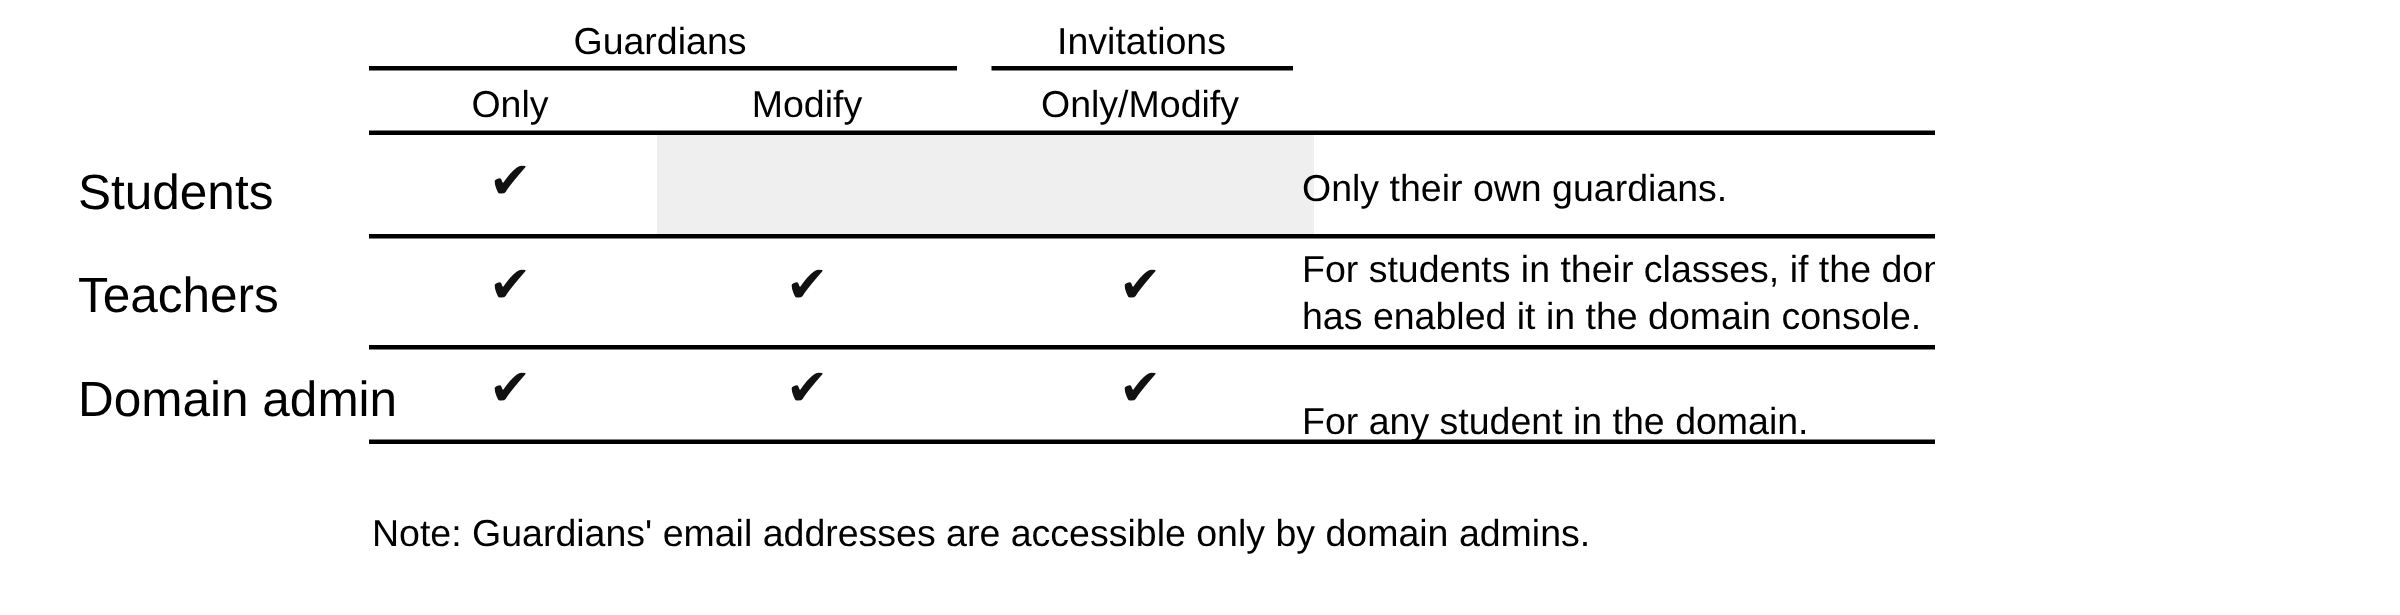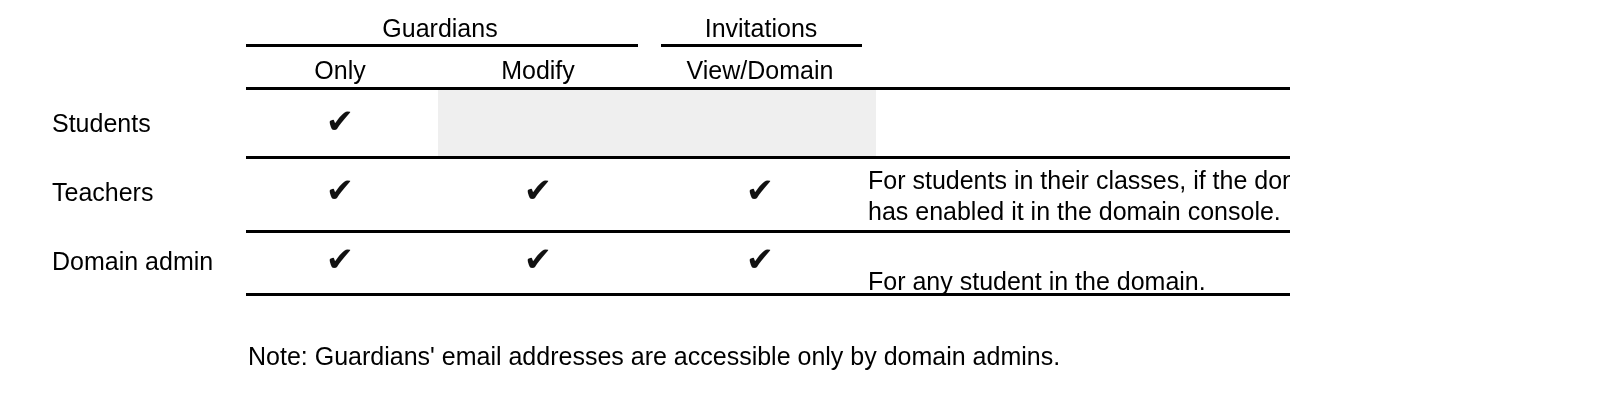--- a/index.html
+++ b/index.html
@@ -45,21 +45,21 @@
 
   
   .col-label {
     font-size: 25px;
     text-align: center;
     transform: translateX(-50%);
   }
 
   
   .row-label {
-    font-size: 25px;
+    font-size: 33px;
     text-align: center;
   }
 
   
   .shade {
     position: absolute;
     background: #efefef;
   }
 
   
@@ -99,36 +99,37 @@
   <div class="txt grp-label" style="left:761px; top:16px;">Invitations</div>
 
   <div class="rule grp-rule" style="left:246px; top:44px; width:392px;"></div>
 
   <div class="rule grp-rule" style="left:661px; top:44px; width:201px;"></div>
 
   <div class="txt col-label" style="left:340px; top:58px;">Only</div>
 
   <div class="txt col-label" style="left:538px; top:58px;">Modify</div>
 
-  <div class="txt col-label" style="left:760px; top:58px;">View/Domain</div>
+  <div class="txt col-label" style="left:760px; top:58px;">Only/Modify</div>
 
   <div class="rule" style="left:246px; top:87px; width:1291px;"></div>
 
   <div class="rule" style="left:246px; top:156px; width:1291px;"></div>
 
   <div class="rule" style="left:246px; top:230px; width:1291px;"></div>
 
   <div class="rule" style="left:246px; top:293px; width:1291px;"></div>
 
   <div class="shade" style="left:438px; top:90px; width:438px; height:66px;"></div>
 
   <div class="txt row-label" style="left:52px; top:111px;">Students</div>
 
   <div class="check" style="left:340px; top:104px;">✔</div>
 
+  <div class="desc" style="left:868px; top:111px;">Only their own guardians.</div>
 
   <div class="txt row-label" style="left:52px; top:180px;">Teachers</div>
 
   <div class="check" style="left:340px; top:173px;">✔</div>
 
   <div class="check" style="left:538px; top:173px;">✔</div>
 
   <div class="check" style="left:760px; top:173px;">✔</div>
 
   <div class="desc" style="left:868px; top:165px;">For students in their classes, if the domain administrator

